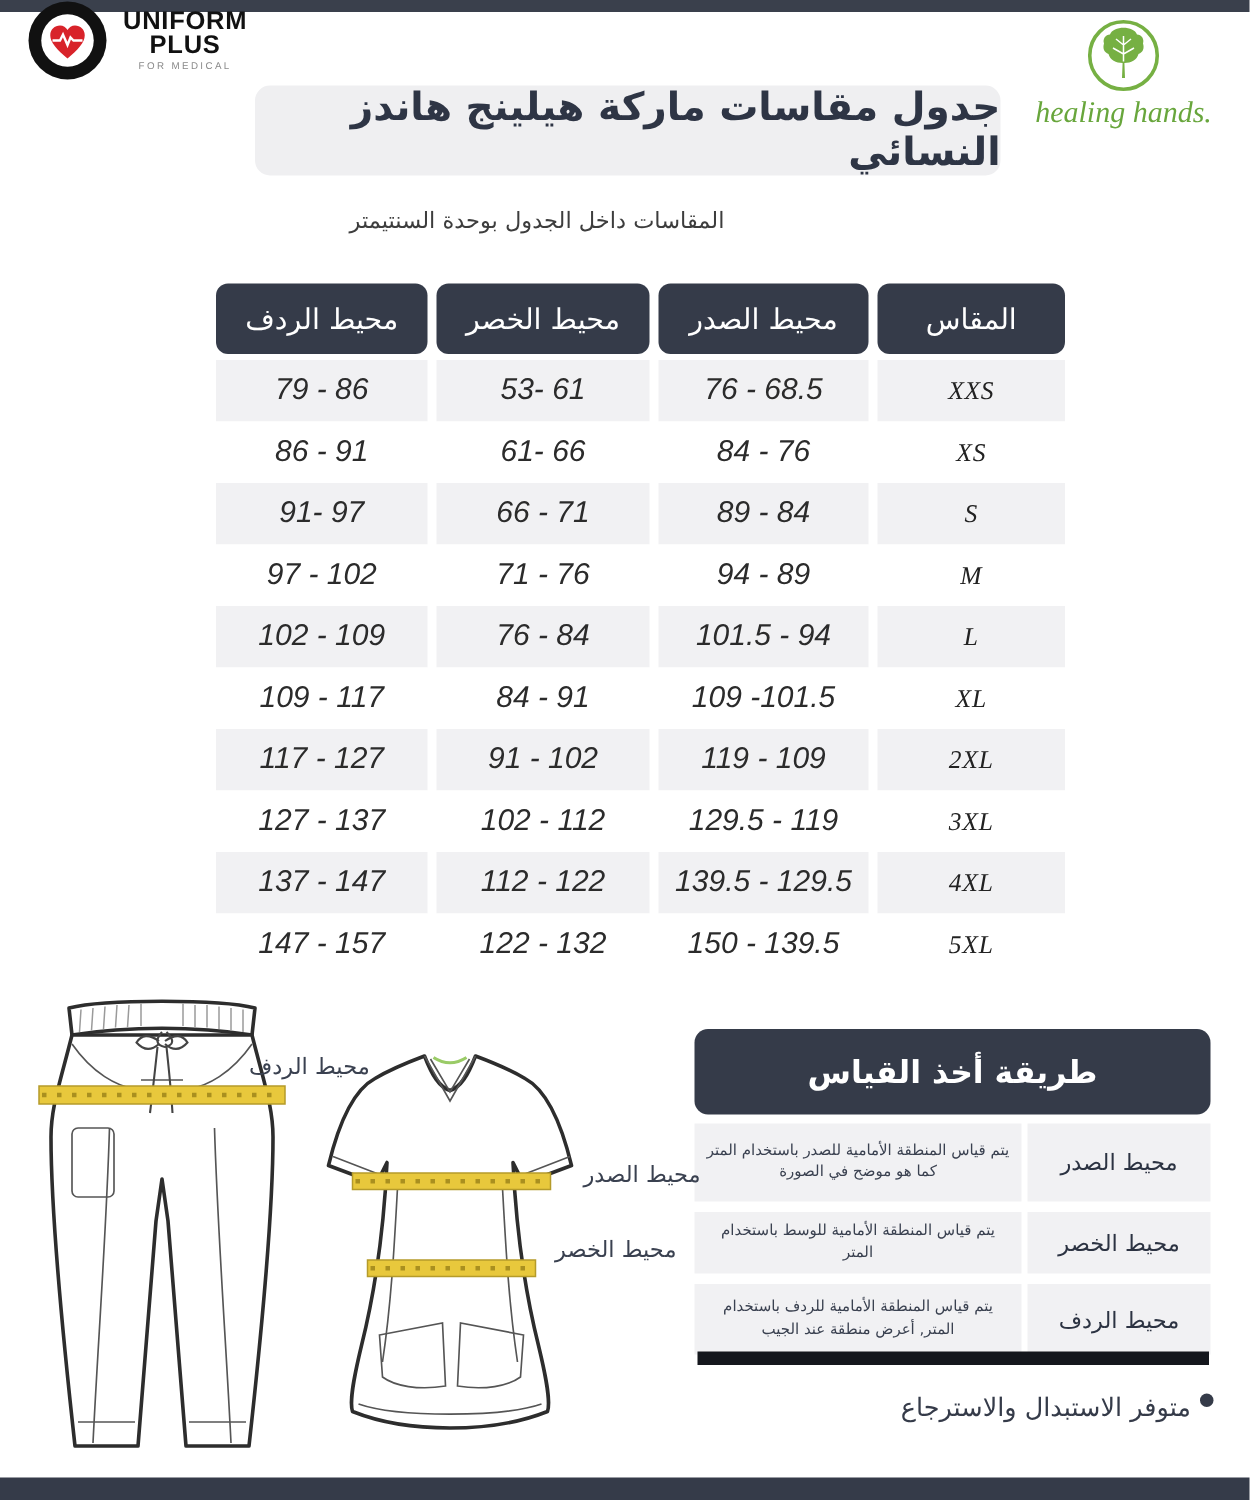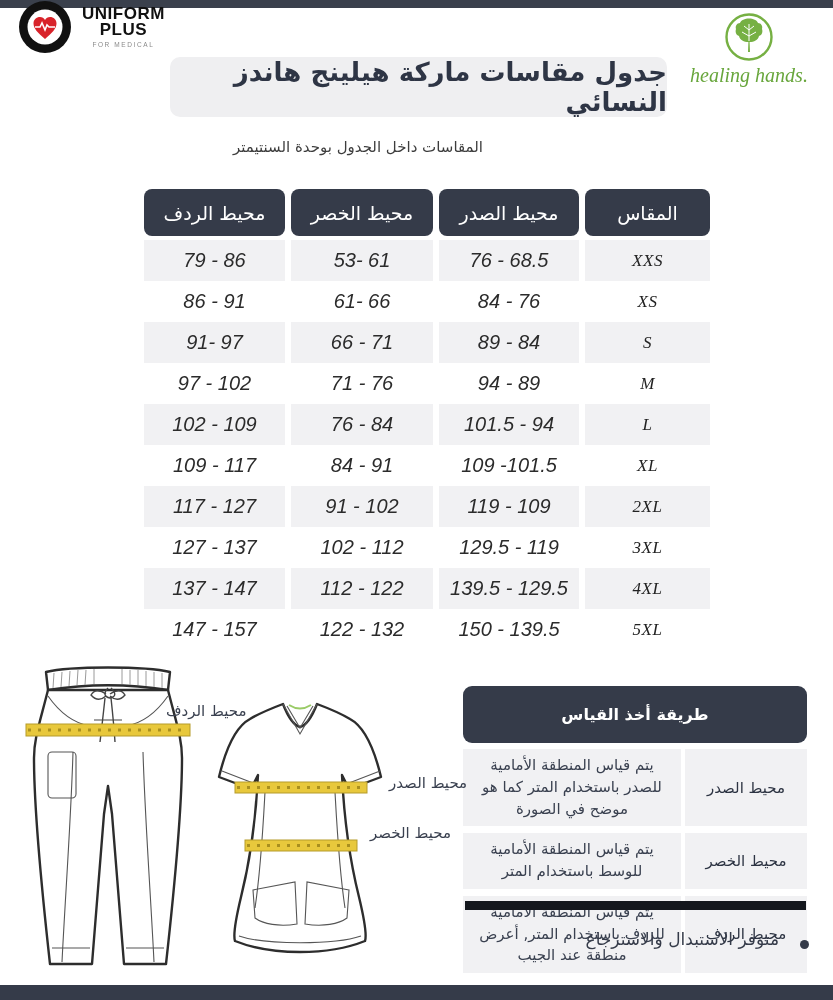--- a/index.html
+++ b/index.html
@@ -38,33 +38,33 @@
                        font-size:19px;display:flex;align-items:center;justify-content:center;}
   #size-table-body{top:240px;row-gap:0;}
   .cell{height:41px;display:flex;align-items:center;justify-content:center;background:#ffffff;font-style:italic;}
   .cell.light{background:#f1f1f3;}
   .num-cell{font-family:"Liberation Sans",sans-serif;font-size:20px;color:#2b2b2b;direction:ltr;}
   .size-cell{font-family:"Liberation Serif",serif;font-size:17px;color:#222;letter-spacing:.5px;}
 
   
   #guide-title{left:463px;top:686px;width:344px;height:57px;background:#353b49;border-radius:9px;
                display:flex;align-items:center;justify-content:center;}
-  #guide-title span{color:#fff;font-size:16px;font-weight:bold;direction:rtl;}
+  #guide-title span{color:#fff;font-size:21px;font-weight:bold;direction:rtl;}
   #guide-rows{left:463px;top:749px;width:344px;}
   .guide-row{display:grid;direction:rtl;grid-template-columns:122px 218px;column-gap:4px;
              margin-bottom:7px;}
   .guide-label{background:#f1f1f3;display:flex;align-items:center;justify-content:center;
                font-size:15px;color:#2c3342;}
   .guide-desc{background:#f1f1f3;display:flex;align-items:center;justify-content:center;
-              font-size:15px;color:#3a4150;direction:rtl;text-align:center;line-height:1.45;
+              font-size:10px;color:#3a4150;direction:rtl;text-align:center;line-height:1.45;
               padding:6px 8px;box-sizing:border-box;min-height:40px;}
   #divider-bar{left:465px;top:901px;width:341px;height:9px;background:#14171d;}
 
   
-  #footer-note{right:24px;top:929px;display:flex;direction:rtl;align-items:flex-end;gap:21px;}
+  #footer-note{right:24px;top:929px;display:flex;direction:rtl;align-items:flex-start;gap:6px;}
   #footer-note .bullet{width:9px;height:9px;border-radius:50%;background:#353b49;}
   #footer-note .txt{font-size:17px;color:#353b49;}
 
   
   .diagram-label{font-size:15px;color:#3a4150;direction:rtl;white-space:nowrap;z-index:5;}
   #label-hip{left:166px;top:702px;}
   #label-chest{left:389px;top:774px;}
   #label-waist{left:370px;top:824px;}
 
   svg .outline{fill:#ffffff;stroke:#2d2d2d;stroke-width:2.4;stroke-linejoin:round;}

